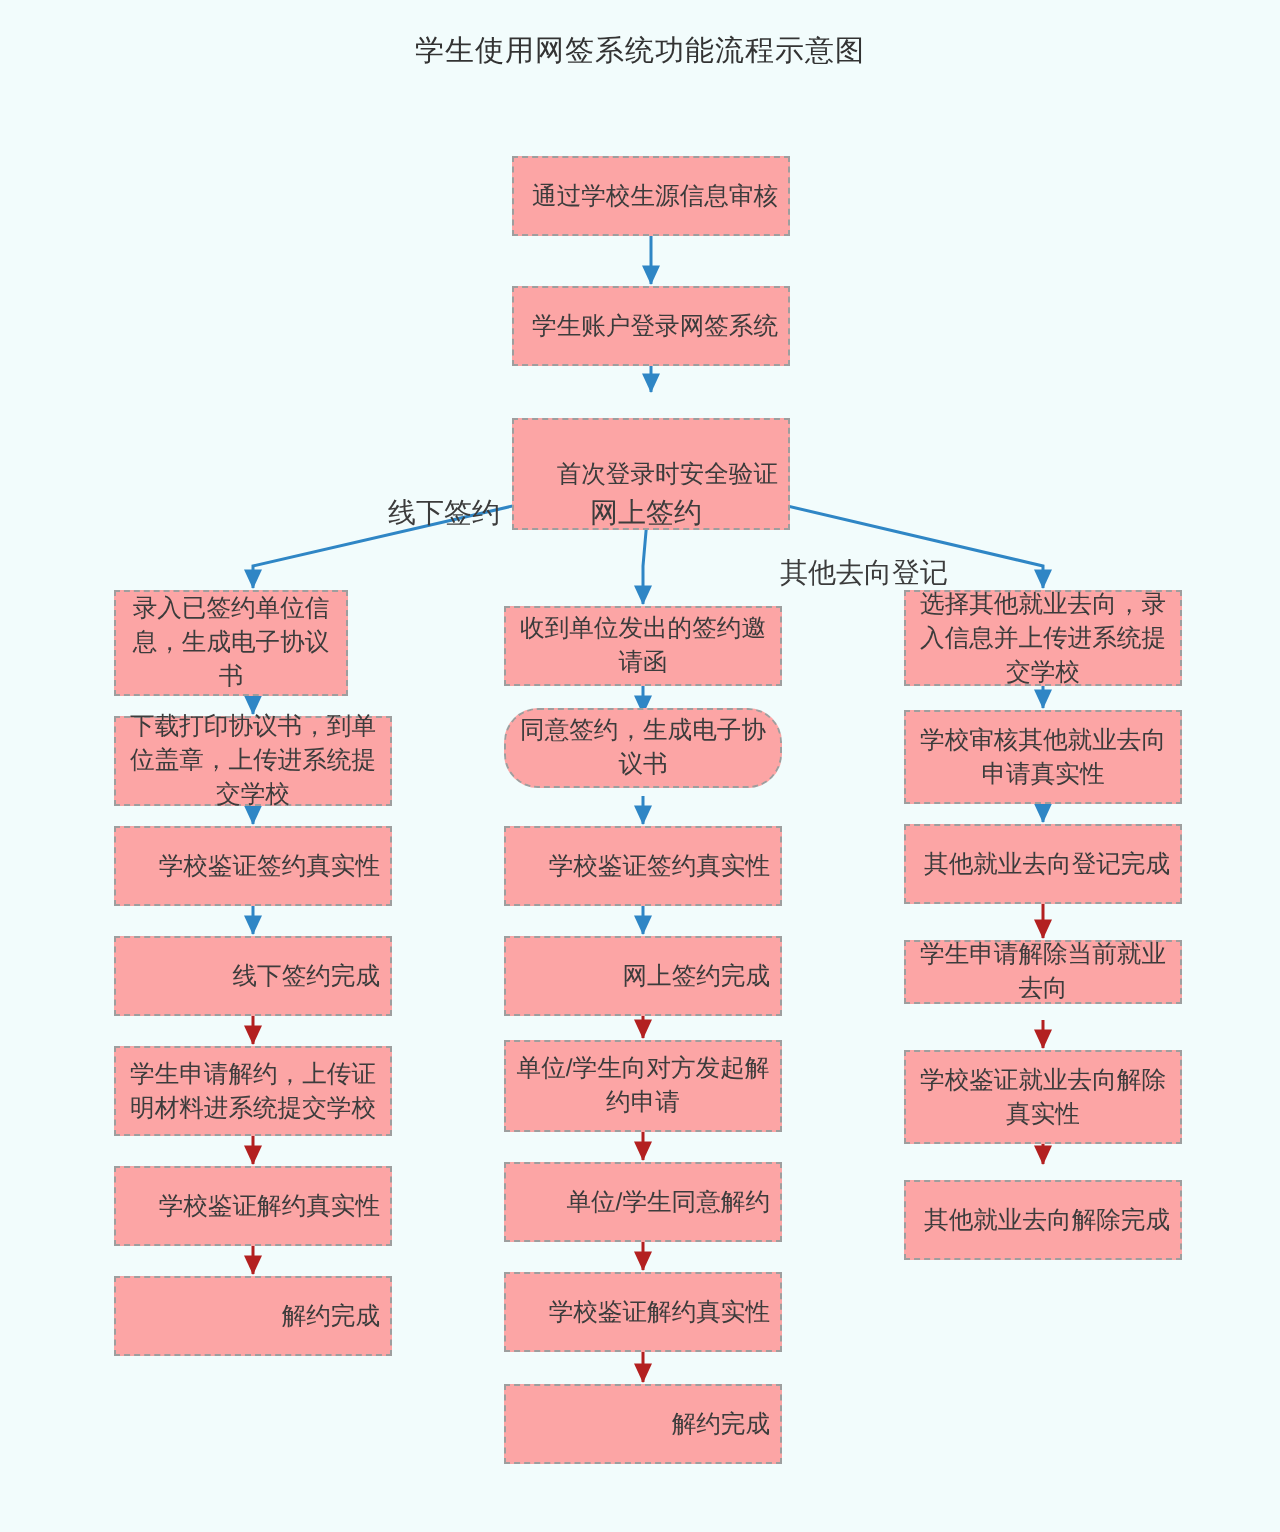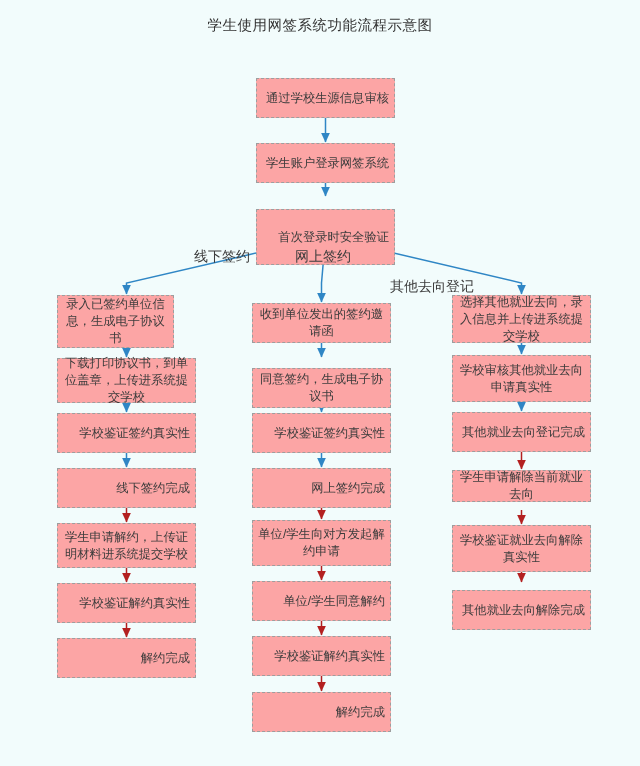--- a/index.html
+++ b/index.html
@@ -117,21 +117,21 @@
       </div>
       <div class="node" style="left: 57px; top: 583px; width: 139px; height: 40px;">
         <span>学校鉴证解约真实性</span>
       </div>
       <div class="node" style="left: 57px; top: 638px; width: 139px; height: 40px;">
         <span>解约完成</span>
       </div>
       <div class="node" style="left: 252px; top: 303px; width: 139px; height: 40px;">
         <span>收到单位发出的签约邀请函</span>
       </div>
-      <div class="node" style="left: 252px; top: 368px; width: 139px; height: 40px;">
+      <div class="node" style="left: 252px; top: 354px; width: 139px; height: 40px; border-radius: 17px;">
         <span>同意签约，生成电子协议书</span>
       </div>
       <div class="node" style="left: 252px; top: 413px; width: 139px; height: 40px;">
         <span>学校鉴证签约真实性</span>
       </div>
       <div class="node" style="left: 252px; top: 468px; width: 139px; height: 40px;">
         <span>网上签约完成</span>
       </div>
       <div class="node" style="left: 252px; top: 520px; width: 139px; height: 46px;">
         <span>单位/学生向对方发起解约申请</span>

